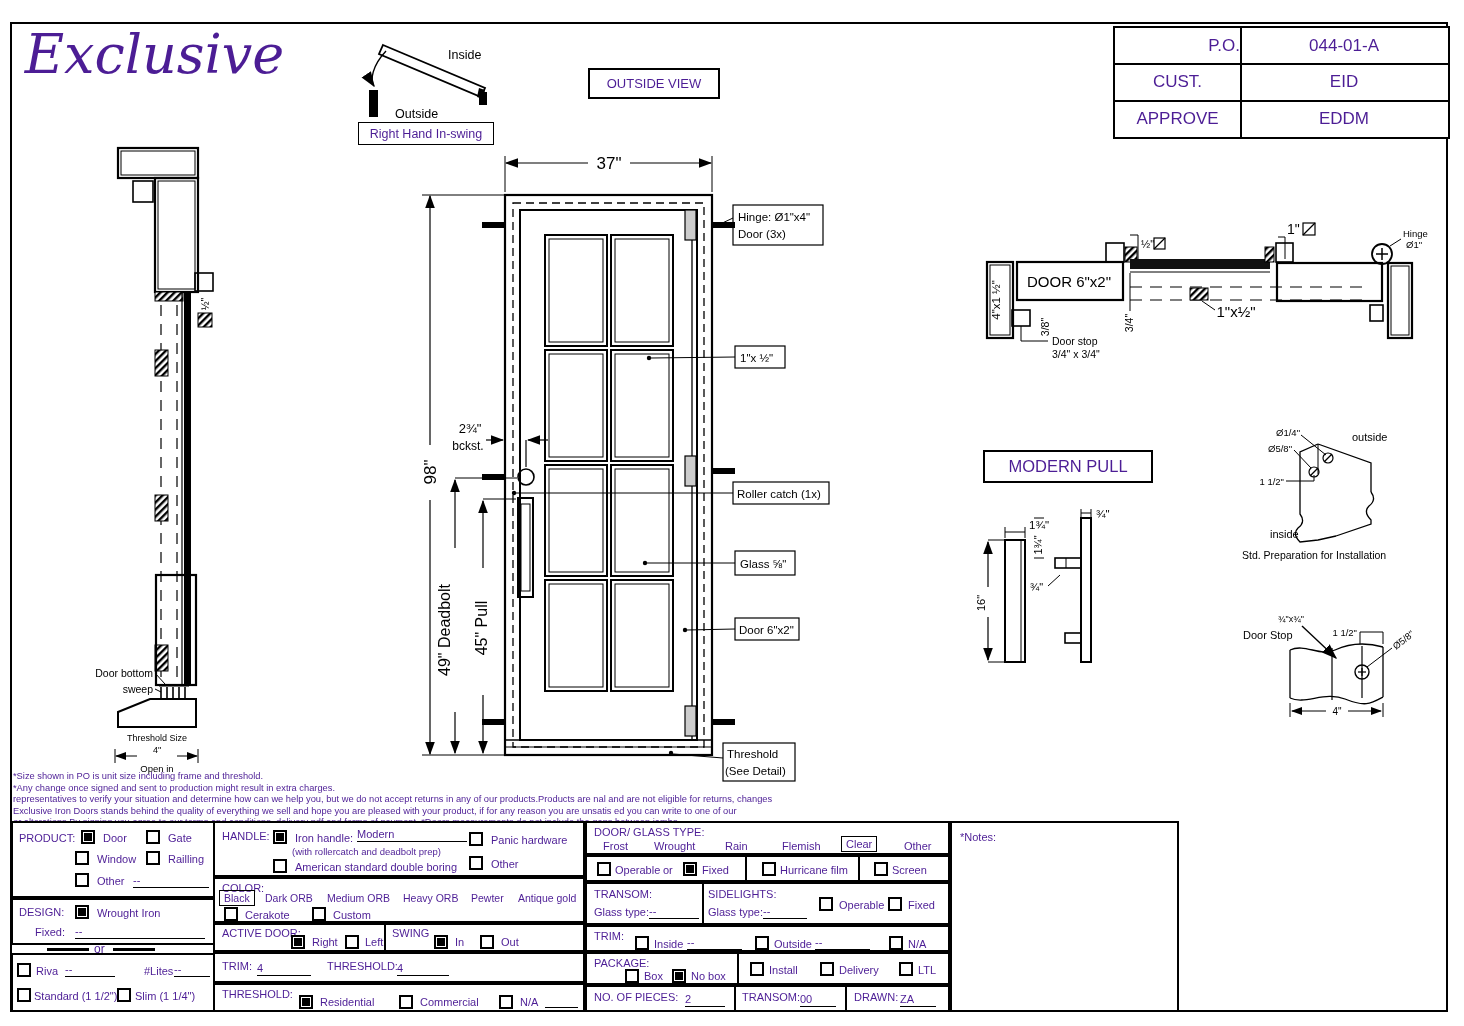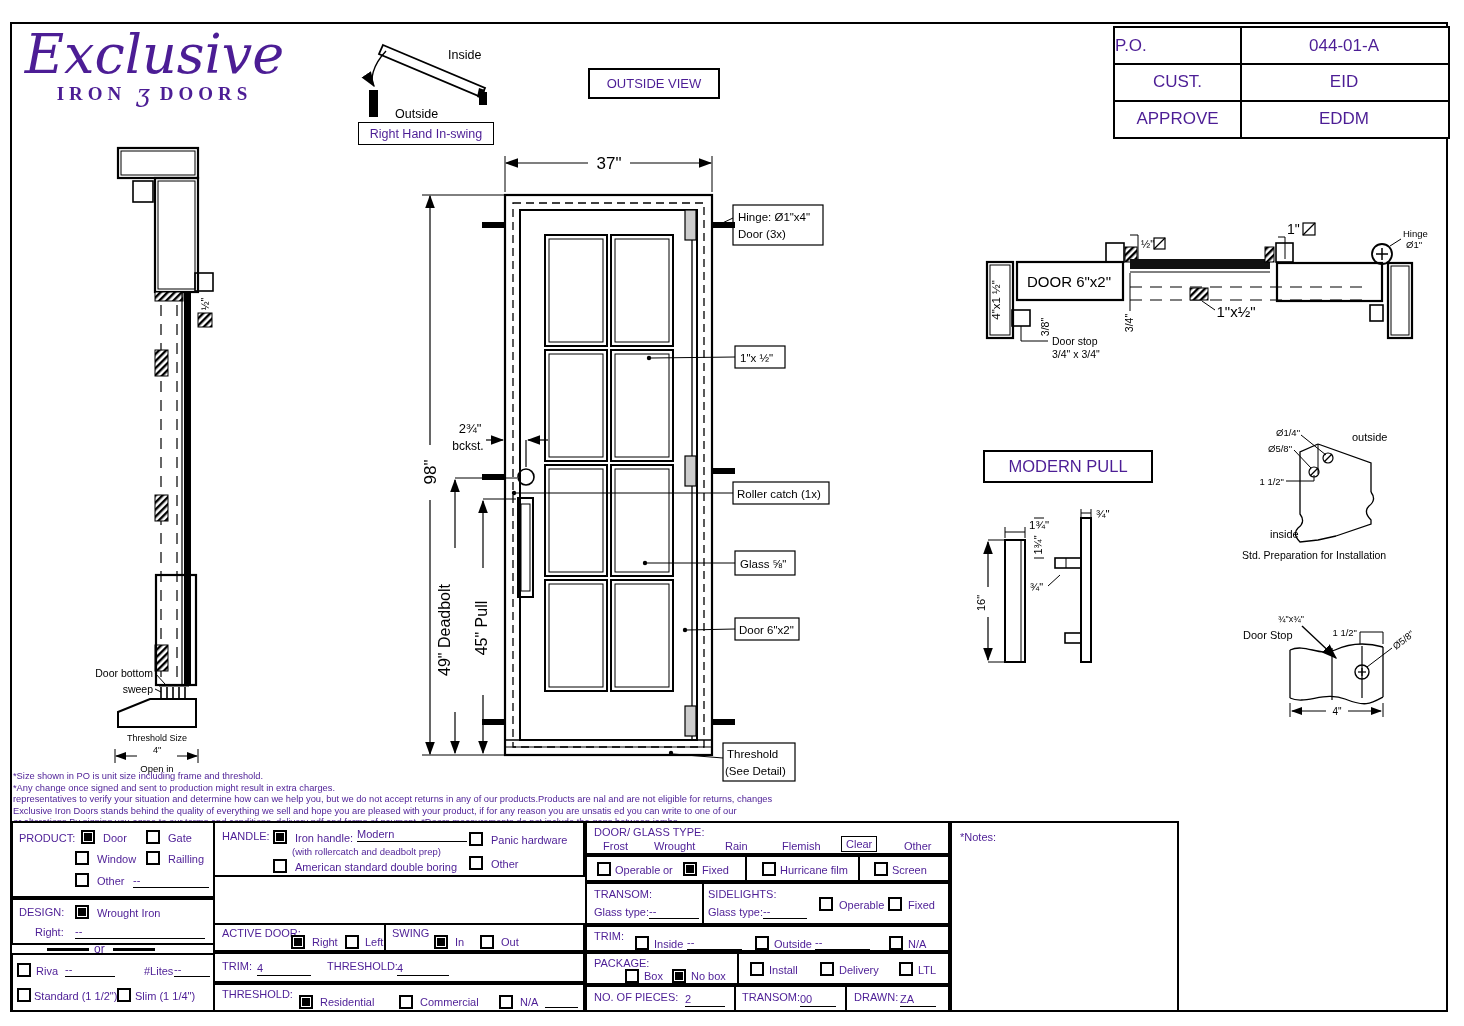--- a/index.html
+++ b/index.html
@@ -35,45 +35,40 @@
         <rect width="5" height="5" fill="#fff"></rect>
         <rect width="2.4" height="5" fill="#000"></rect>
       </pattern>
     </defs>
   </svg>
 
   <div class="box" style="left:10px;top:22px;width:1438px;height:990px;border-width:2px"></div>
 
   <div class="abs" style="left:22px;top:26px;width:265px">
     <div style="font-family:'DejaVu Serif',serif;font-style:italic;font-size:54px;line-height:58px;text-align:center">Exclusive</div>
-    <div style="display:flex;justify-content:center;align-items:center;gap:10px;margin-top:-4px">
-      <span style="font-family:'Liberation Serif',serif;font-size:19px;letter-spacing:5px;font-weight:bold">IRON</span>
-      <span style="font-family:'DejaVu Serif',serif;font-size:24px;font-style:italic">ʒ</span>
-      <span style="font-family:'Liberation Serif',serif;font-size:19px;letter-spacing:5px;font-weight:bold">DOORS</span>
-    </div>
   </div>
 
   <svg style="left:350px;top:28px" width="150" height="96" viewBox="0 0 150 96">
     <polygon points="33,17 135,60 131,69 29,26" class="ln" stroke-width="1.8" fill="#fff"></polygon>
     <polygon points="129,60 135,62 133,71 127,69" fill="#000"></polygon>
     <rect x="19" y="62" width="9" height="27" fill="#000"></rect>
     <rect x="129" y="64" width="8" height="13" fill="#000"></rect>
     <path d="M36,23 C22,38 20,52 24,58" class="ln" stroke-width="1.4" marker-end="url(#arw)"></path>
     <text x="98" y="31" font-size="12.5">Inside</text>
     <text x="45" y="90" font-size="12.5">Outside</text>
   </svg>
   <div class="box thin" style="left:358px;top:122px;width:136px;height:23px;display:flex;align-items:center;justify-content:center">
     <span style="font-size:12.5px">Right Hand In-swing</span>
   </div>
 
   <div class="box" style="left:1113px;top:26px;width:337px;height:113px">
     <div class="vline" style="left:125px;top:0;height:109px"></div>
     <div class="hline" style="left:0;top:35px;width:333px"></div>
     <div class="hline" style="left:0;top:72px;width:333px"></div>
-    <div class="lb" style="left:0;top:8px;width:125px;text-align:left;font-size:17px">P.O.</div>
+    <div class="lb" style="left:0;top:8px;width:125px;text-align:right;font-size:17px">P.O.</div>
     <div class="lb" style="left:125px;top:8px;width:208px;text-align:center;font-size:17px">044-01-A</div>
     <div class="lb" style="left:0;top:44px;width:125px;text-align:center;font-size:17px">CUST.</div>
     <div class="lb" style="left:125px;top:44px;width:208px;text-align:center;font-size:17px">EID</div>
     <div class="lb" style="left:0;top:81px;width:125px;text-align:center;font-size:17px">APPROVE</div>
     <div class="lb" style="left:125px;top:81px;width:208px;text-align:center;font-size:17px">EDDM</div>
   </div>
 
   <div class="box" style="left:588px;top:68px;width:132px;height:31px;display:flex;align-items:center;justify-content:center">
     <span style="font-size:13px">OUTSIDE VIEW</span>
   </div>
@@ -352,21 +347,21 @@
     <span class="lb" style="left:155px;top:30px">Railling</span>
     <span class="cb" style="left:62px;top:50px"></span>
     <span class="lb" style="left:84px;top:52px">Other</span>
     <span class="uval" style="left:120px;top:50px;width:76px">--</span>
   </div>
 
   <div class="box" style="left:11px;top:898px;width:204px;height:47px">
     <span class="lb" style="left:6px;top:6px">DESIGN:</span>
     <span class="cb on" style="left:62px;top:5px"></span>
     <span class="lb" style="left:84px;top:7px">Wrought Iron</span>
-    <span class="lb" style="left:22px;top:26px">Right:</span>
+    <span class="lb" style="left:22px;top:26px">Fixed:</span>
     <span class="uval" style="left:62px;top:24px;width:130px">--</span>
   </div>
 
   <div class="hline" style="left:47px;top:948px;width:42px;height:2.5px"></div>
   <div class="hline" style="left:113px;top:948px;width:42px;height:2.5px"></div>
   <span class="lb" style="left:94px;top:942px;font-size:12px">or</span>
 
   <div class="box" style="left:11px;top:953px;width:204px;height:59px">
     <span class="cb" style="left:4px;top:8px"></span>
     <span class="lb" style="left:23px;top:10px">Riva</span>
@@ -386,20 +381,33 @@
     <span class="uval" style="left:142px;top:4px;width:110px">Modern</span>
     <span class="lb small" style="left:77px;top:23px">(with rollercatch and deadbolt prep)</span>
     <span class="cb" style="left:58px;top:36px"></span>
     <span class="lb" style="left:80px;top:38px">American standard double boring</span>
     <span class="cb" style="left:254px;top:9px"></span>
     <span class="lb" style="left:276px;top:11px">Panic hardware</span>
     <span class="cb" style="left:254px;top:33px"></span>
     <span class="lb" style="left:276px;top:35px">Other</span>
   </div>
 
+  <div class="box" style="left:213px;top:877px;width:372px;height:46px">
+    <span class="lb" style="left:7px;top:3px">COLOR:</span>
+    <span class="boxedopt" style="left:4px;top:11px">Black</span>
+    <span class="lb" style="left:50px;top:13px;font-size:10.5px">Dark ORB</span>
+    <span class="lb" style="left:112px;top:13px;font-size:10.5px">Medium ORB</span>
+    <span class="lb" style="left:188px;top:13px;font-size:10.5px">Heavy ORB</span>
+    <span class="lb" style="left:256px;top:13px;font-size:10.5px">Pewter</span>
+    <span class="lb" style="left:303px;top:13px;font-size:10.5px">Antique gold</span>
+    <span class="cb" style="left:9px;top:28px"></span>
+    <span class="lb" style="left:30px;top:30px">Cerakote</span>
+    <span class="cb" style="left:97px;top:28px"></span>
+    <span class="lb" style="left:118px;top:30px">Custom</span>
+  </div>
 
   <div class="box" style="left:213px;top:923px;width:372px;height:29px">
     <div class="vline" style="left:169px;top:0;height:25px"></div>
     <span class="lb" style="left:7px;top:2px">ACTIVE DOOR:</span>
     <span class="cb on" style="left:76px;top:10px"></span>
     <span class="lb" style="left:97px;top:11px">Right</span>
     <span class="cb" style="left:130px;top:10px"></span>
     <span class="lb" style="left:150px;top:11px">Left</span>
     <span class="lb" style="left:177px;top:2px">SWING</span>
     <span class="cb on" style="left:219px;top:10px"></span>

